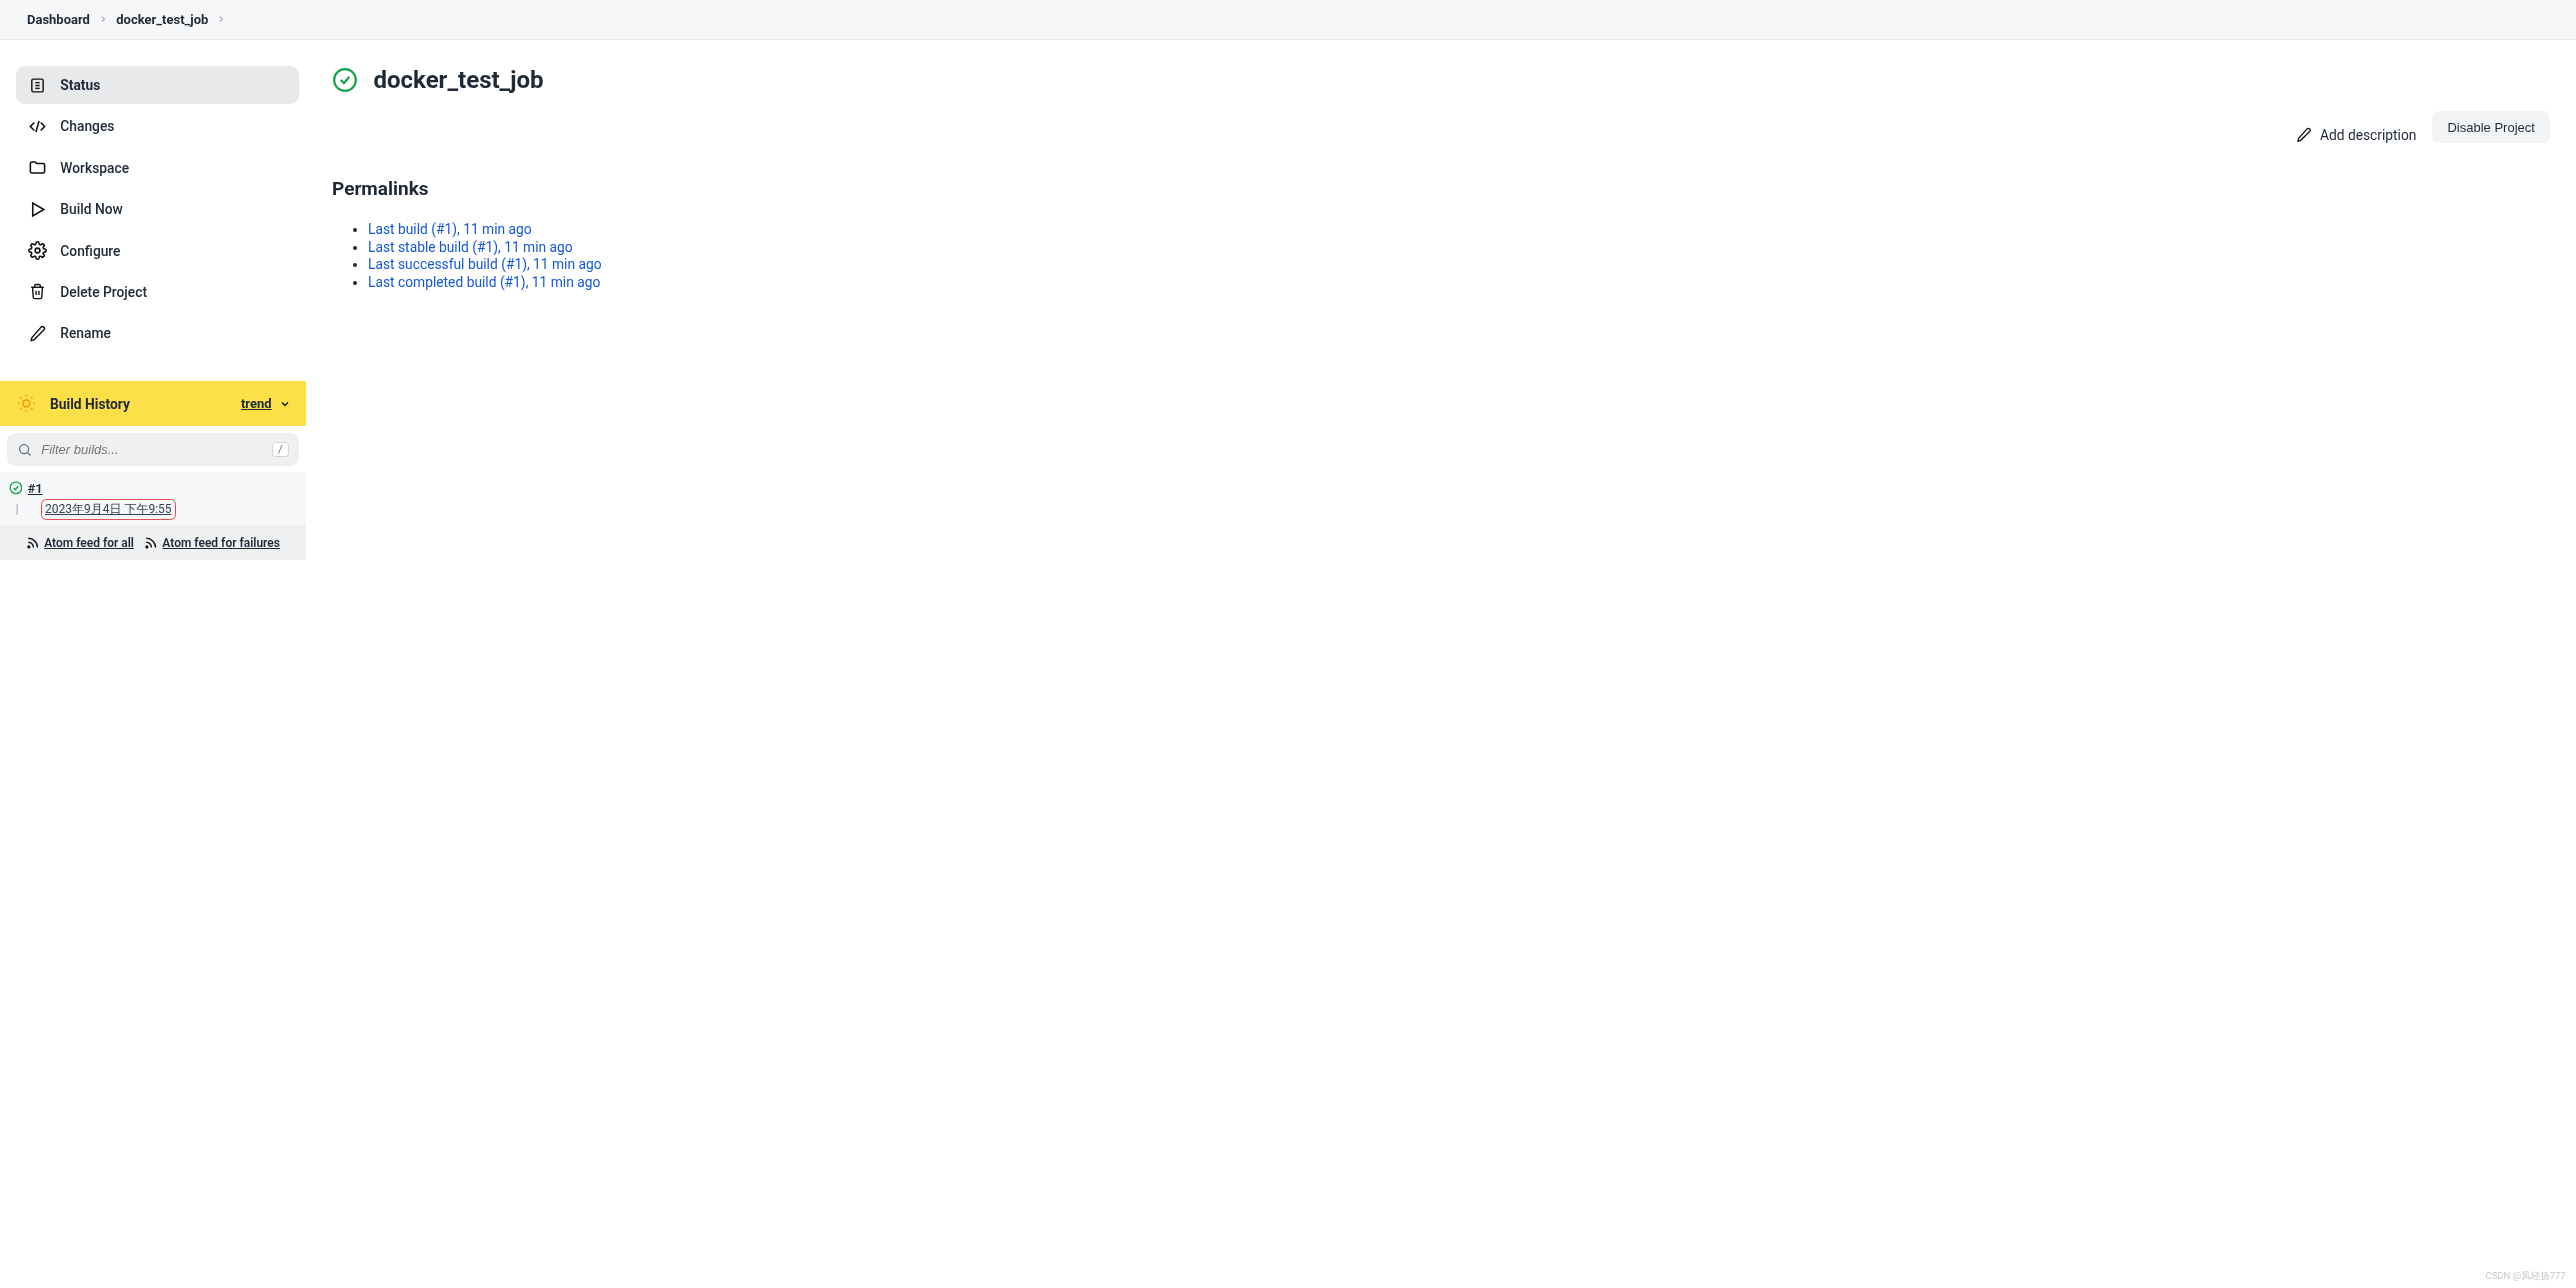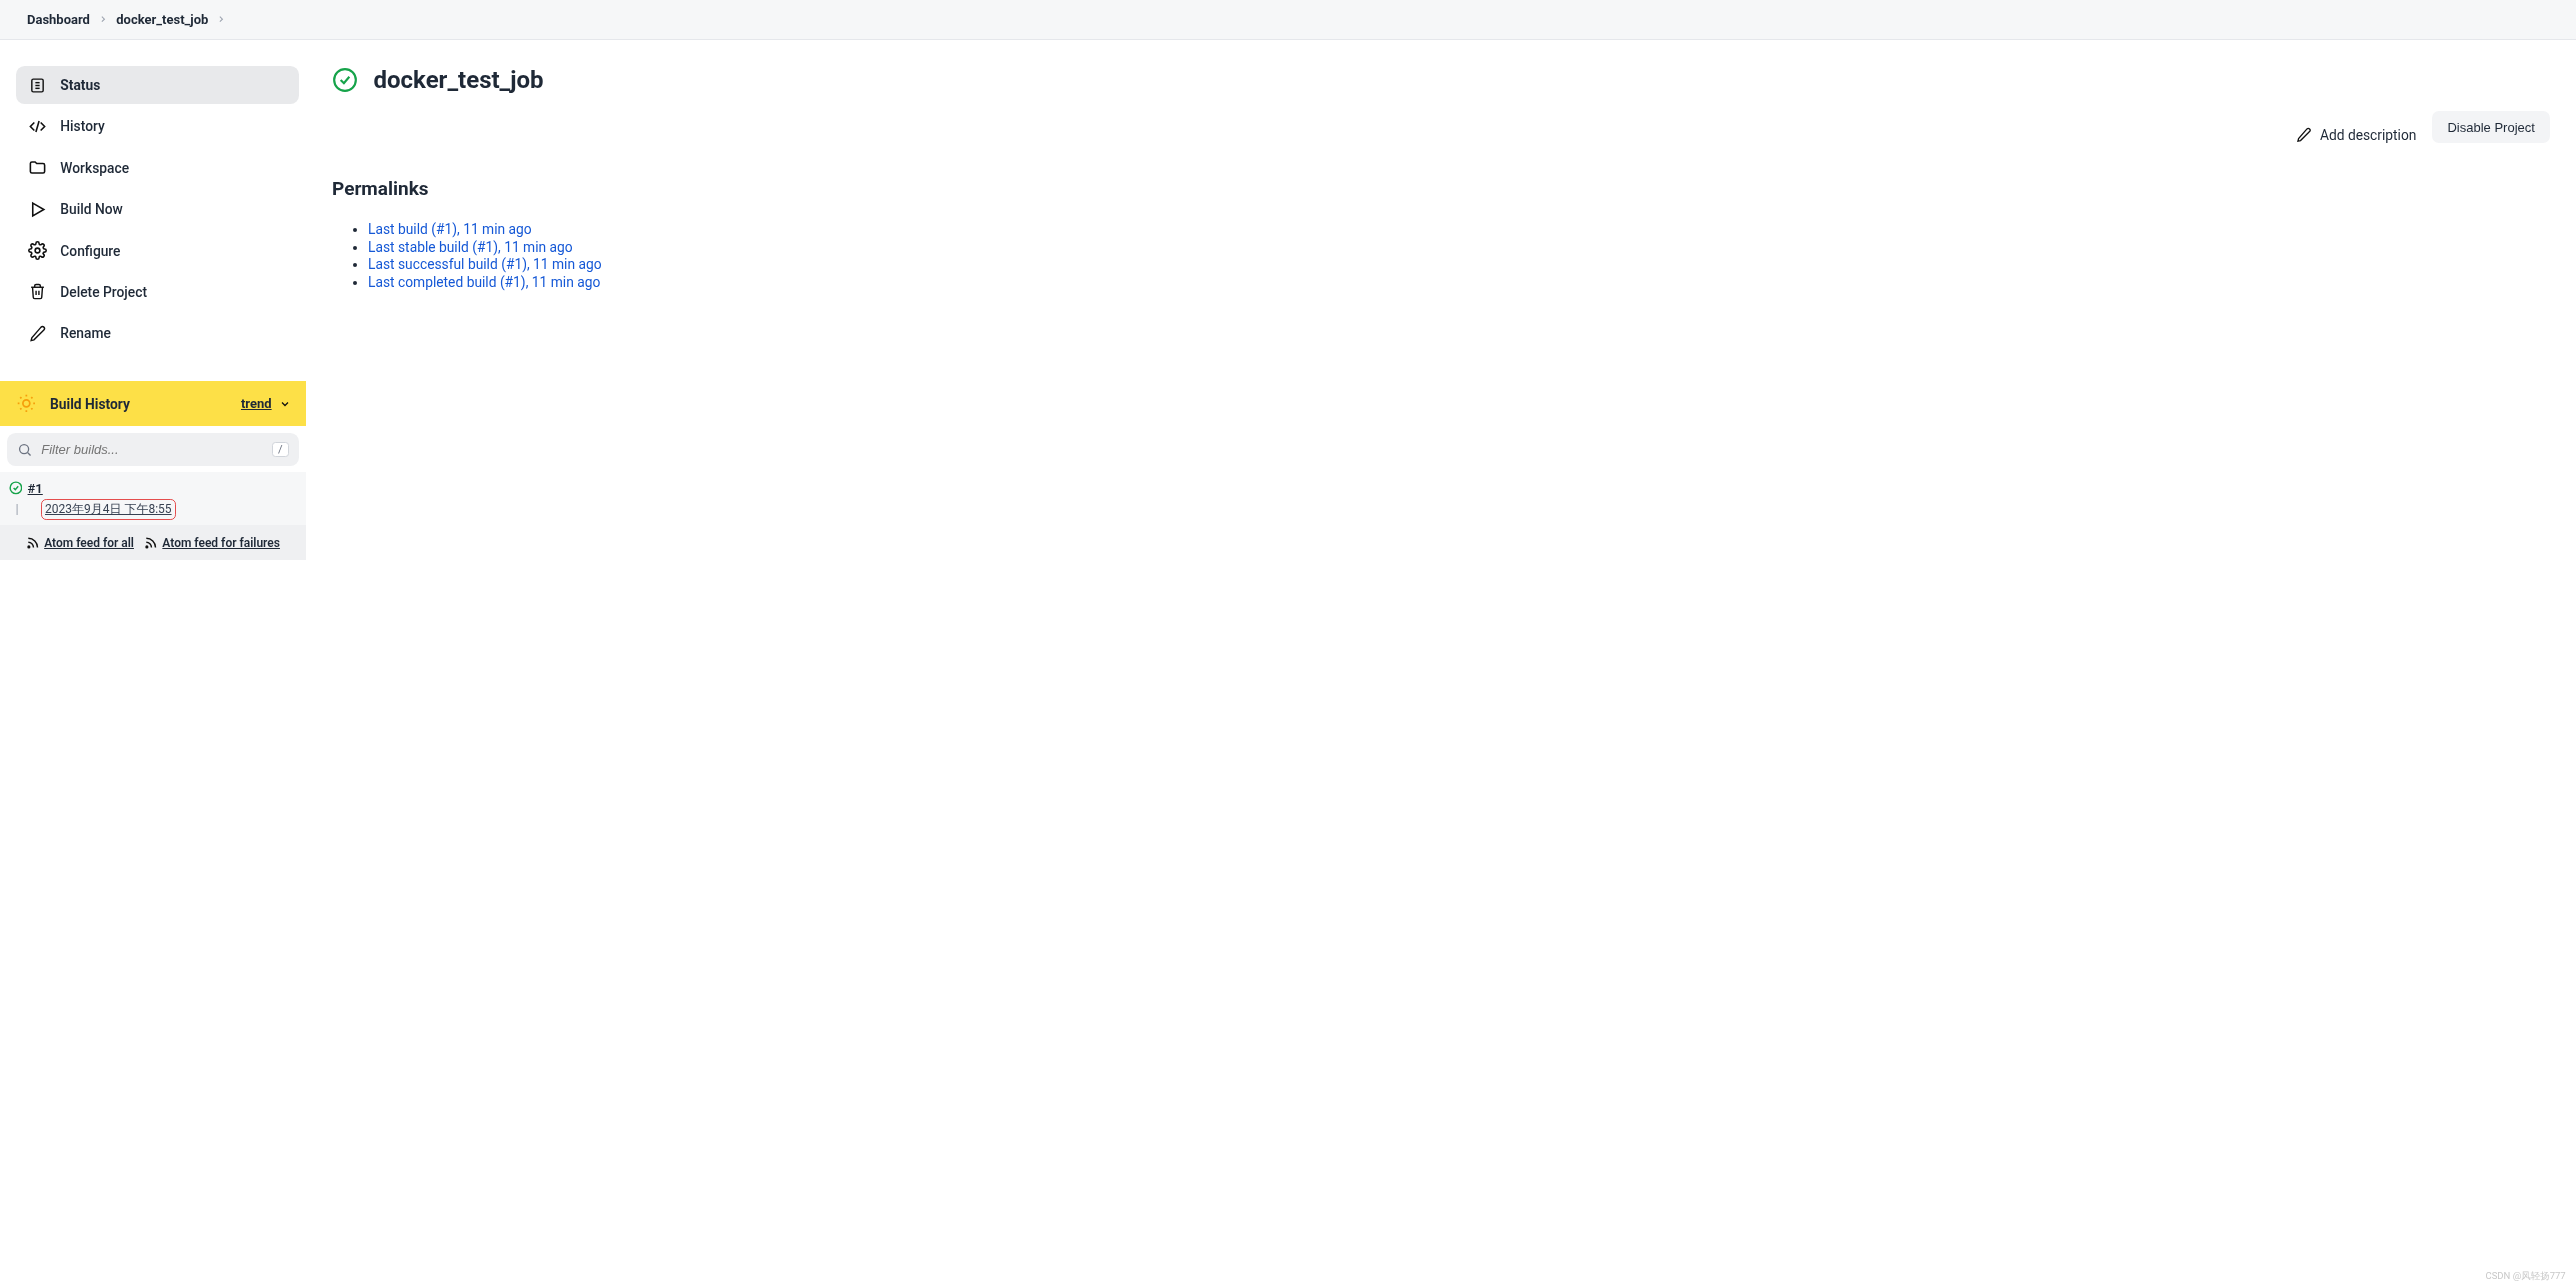--- a/index.html
+++ b/index.html
@@ -270,21 +270,21 @@
         <span>Status</span>
       </div>
       <div class="nav-item">
         <span class="nav-icon">
           <svg width="19" height="19" viewBox="0 0 24 24" fill="none" stroke="#111" stroke-width="2">
               <polyline points="8 7 3 12 8 17"></polyline>
               <polyline points="16 7 21 12 16 17"></polyline>
               <line x1="14" y1="5" x2="10" y2="19"></line>
             </svg>
         </span>
-        <span>History</span>
+        <span>Changes</span>
       </div>
       <div class="nav-item">
         <span class="nav-icon">
           <svg width="19" height="19" viewBox="0 0 24 24" fill="none" stroke="#111" stroke-width="2">
               <path d="M3 7a2 2 0 0 1 2-2h4l2 2h8a2 2 0 0 1 2 2v8a2 2 0 0 1-2 2H5a2 2 0 0 1-2-2V7z"></path>
             </svg>
         </span>
         <span>Workspace</span>
       </div>
       <div class="nav-item">
@@ -370,21 +370,21 @@
         <span>
           <svg width="13.8" height="13.8" viewBox="0 0 24 24" fill="none" stroke="#16a34a" stroke-width="2.5">
               <circle cx="12" cy="12" r="10"></circle>
               <polyline points="8 12 11 15 16 9"></polyline>
             </svg>
         </span>
         <a class="build-link">#1</a>
       </div>
       <div>
         <span class="build-time-bar">|</span>
-        <span class="build-time">2023年9月4日 下午8:55</span>
+        <span class="build-time">2023年9月4日 下午9:55</span>
       </div>
     </div>
 
     <div class="atom-feeds">
       <a class="atom-link">
         <span>
           <svg width="13.8" height="13.8" viewBox="0 0 24 24" fill="none" stroke="#111" stroke-width="2.5">
               <path d="M4 11a9 9 0 0 1 9 9"></path>
               <path d="M4 4a16 16 0 0 1 16 16"></path>
               <circle cx="5" cy="19" r="1.5" fill="#111"></circle>

